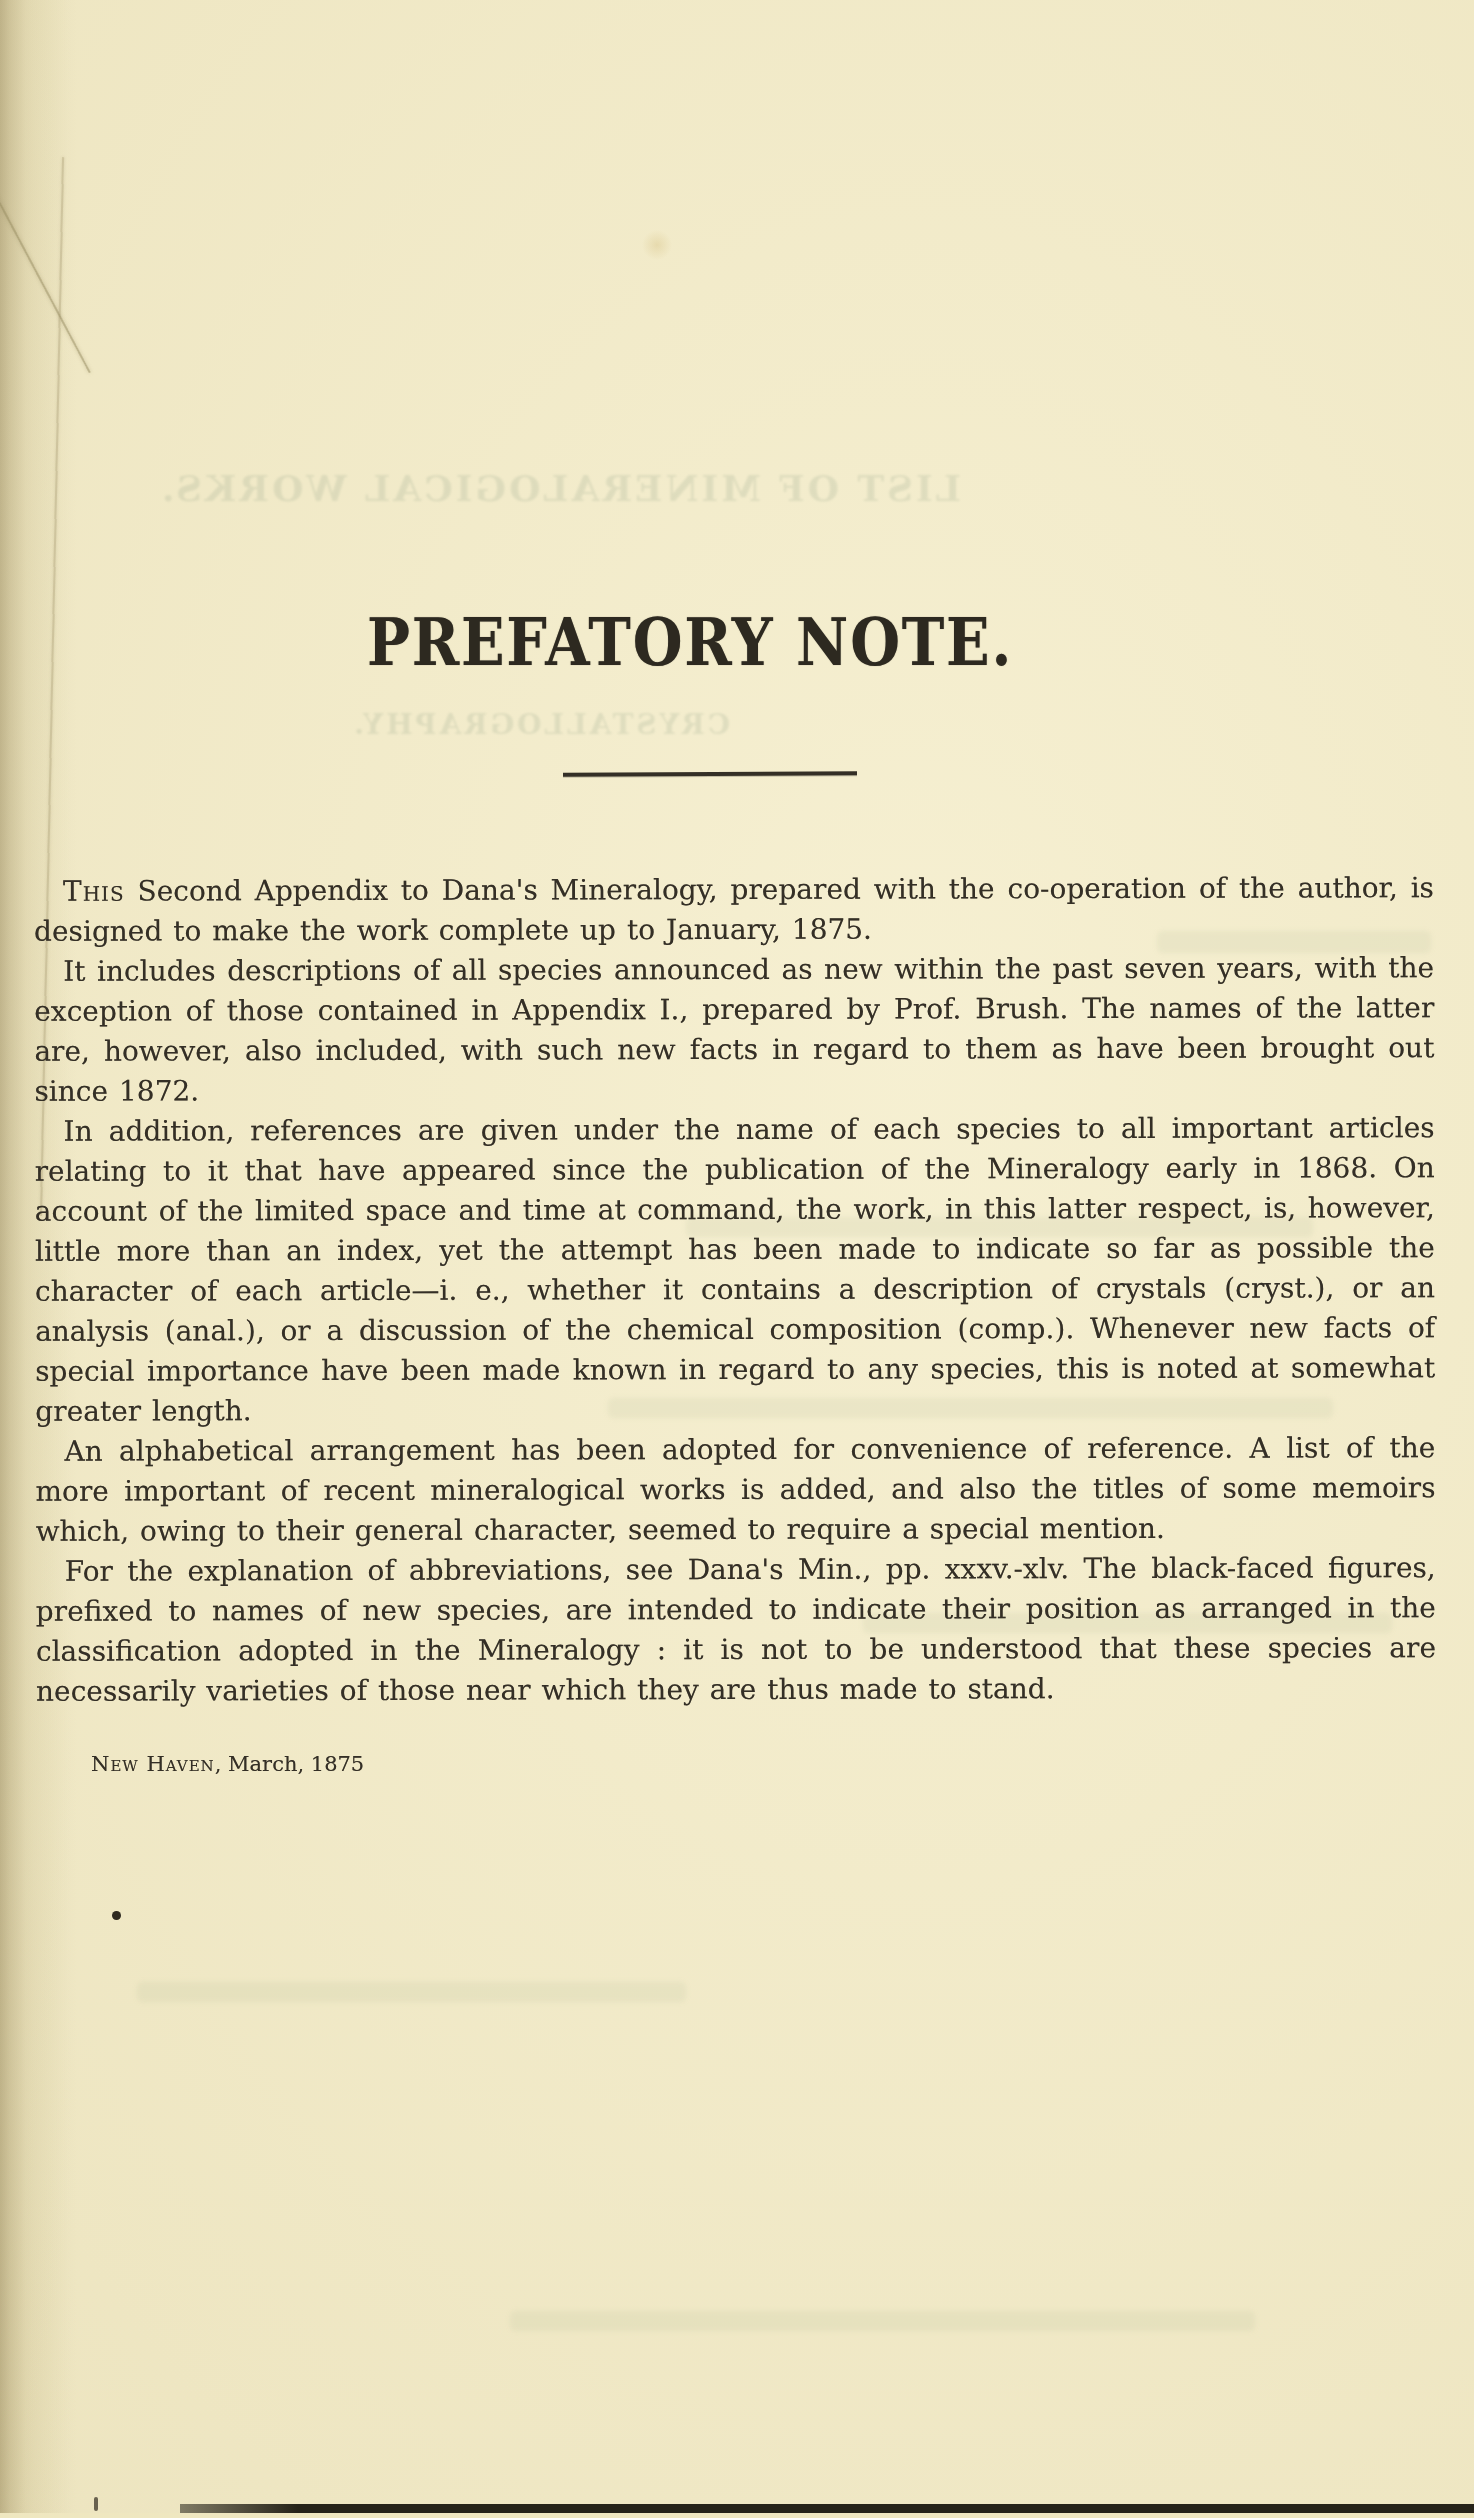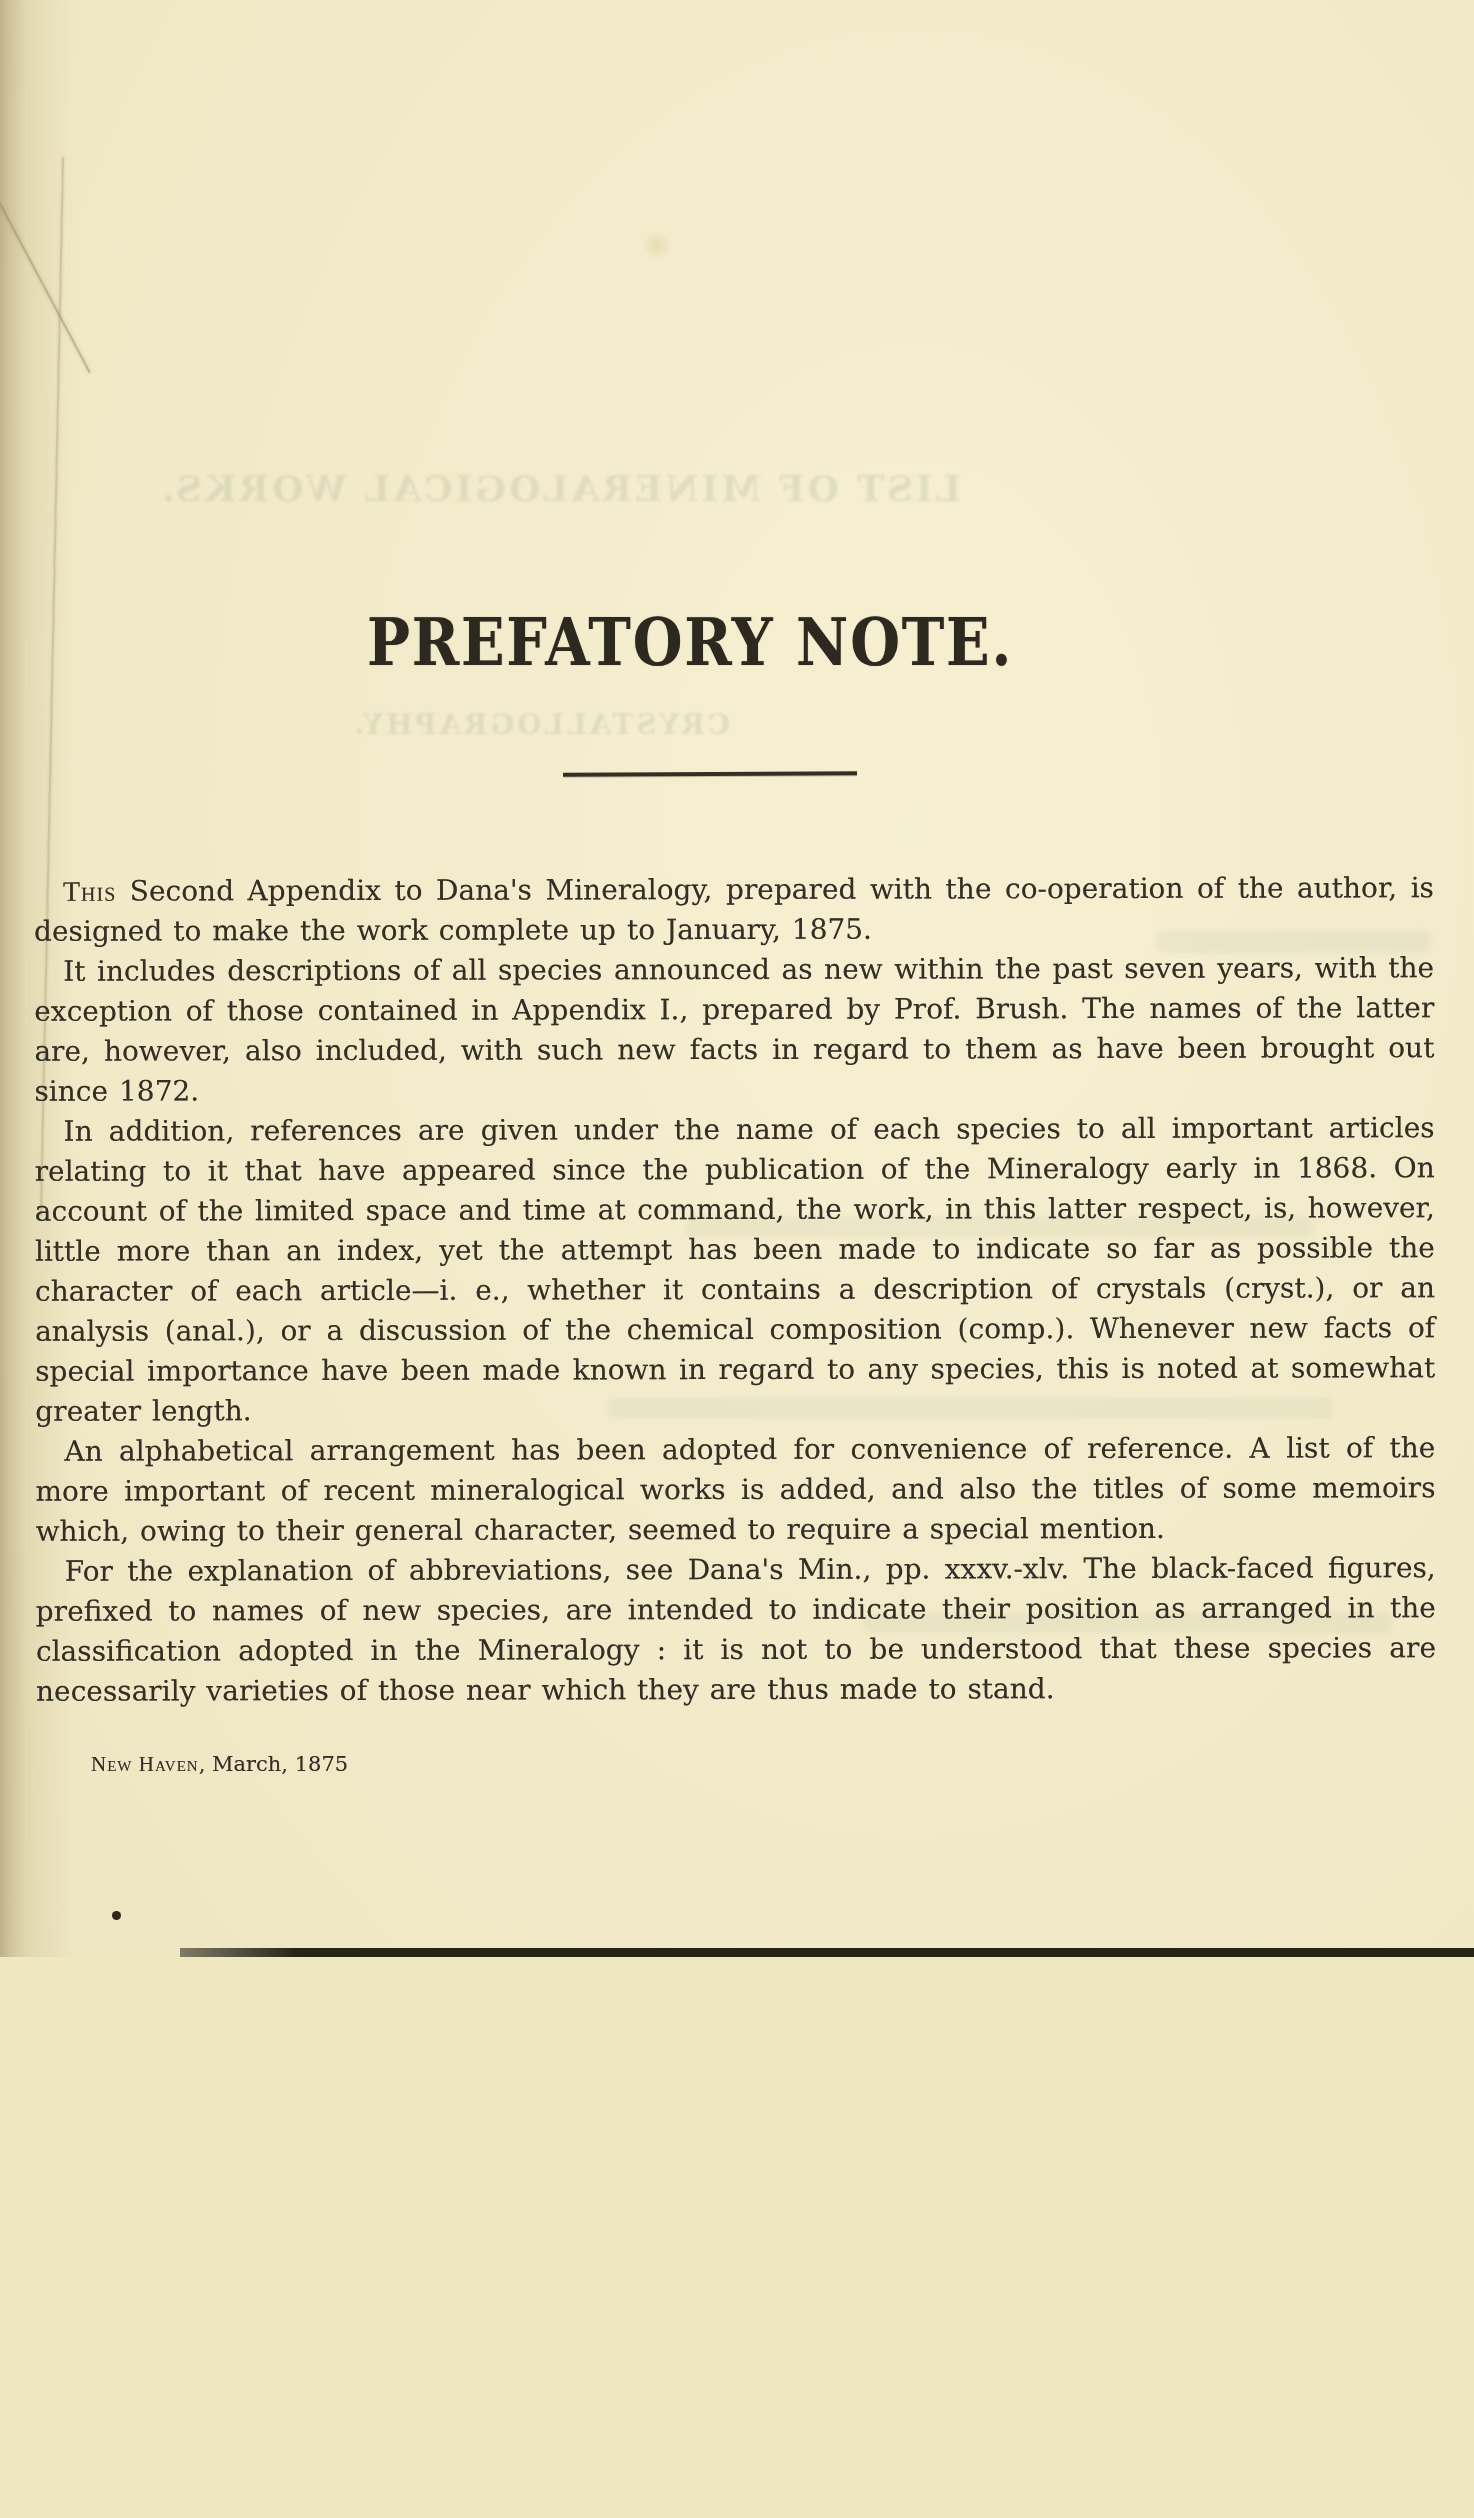--- a/index.html
+++ b/index.html
@@ -11,21 +11,21 @@
     --bar:#262319;
   }
   html,body{margin:0;padding:0;}
   body{
     width:1474px;height:2519px;
     background:#efe7c0;
     font-family:"DejaVu Serif","Liberation Serif",serif;
     overflow:hidden;
   }
   .page{
-    position:relative;width:1474px;height:1957px;overflow:hidden;
+    position:relative;width:1474px;height:2513px;overflow:hidden;
     background:
       radial-gradient(21.6px 21.6px at 657px 245px, rgba(205,180,110,0.30), rgba(205,180,110,0) 70%),
       radial-gradient(1764px 2548px at 62% 42%, rgba(255,252,235,0.35), rgba(190,175,125,0.12) 95%),
       linear-gradient(90deg, var(--paper-edge) 0px, #e2d7ac 9.8px, #ece3ba 33px, var(--paper) 69px, var(--paper) 100%);
   }
   
   .edge-left{
     position:absolute;left:0;top:0;width:88px;height:100%;
     background:linear-gradient(90deg, rgba(120,105,60,0.25), rgba(120,105,60,0.07) 25.5px, rgba(120,105,60,0) 78px);
   }
@@ -72,21 +72,21 @@
     position:absolute;left:35px;top:870px;width:1400px;
     color:var(--ink);
     font-size:28px;line-height:40px;
     text-align:justify;
     word-spacing:2px;
     transform:rotate(-0.15deg);
     text-shadow:0 0 0.5px rgba(52,47,38,0.45);
   }
   .body-text p{margin:0;text-indent:29px;}
   .it{}
-  .sc{font-variant:small-caps;letter-spacing:1px;font-family:Liberation Serif, serif;}
+  .sc{font-variant:small-caps;letter-spacing:1px;}
   .dateline{
     position:absolute;left:35px;top:1733px;margin:11px;
     color:var(--ink);
     font-size:21px;line-height:40px;
     text-indent:45px;
     text-shadow:0 0 0.5px rgba(52,47,38,0.45);
   }
   
   .speck{position:absolute;left:112px;top:1911px;width:8.8px;height:8.8px;border-radius:50%;background:#2f2a20;}
   .speck2{position:absolute;left:94px;top:2497px;width:3.9px;height:13.7px;background:rgba(60,54,40,0.75);border-radius:2px;}

